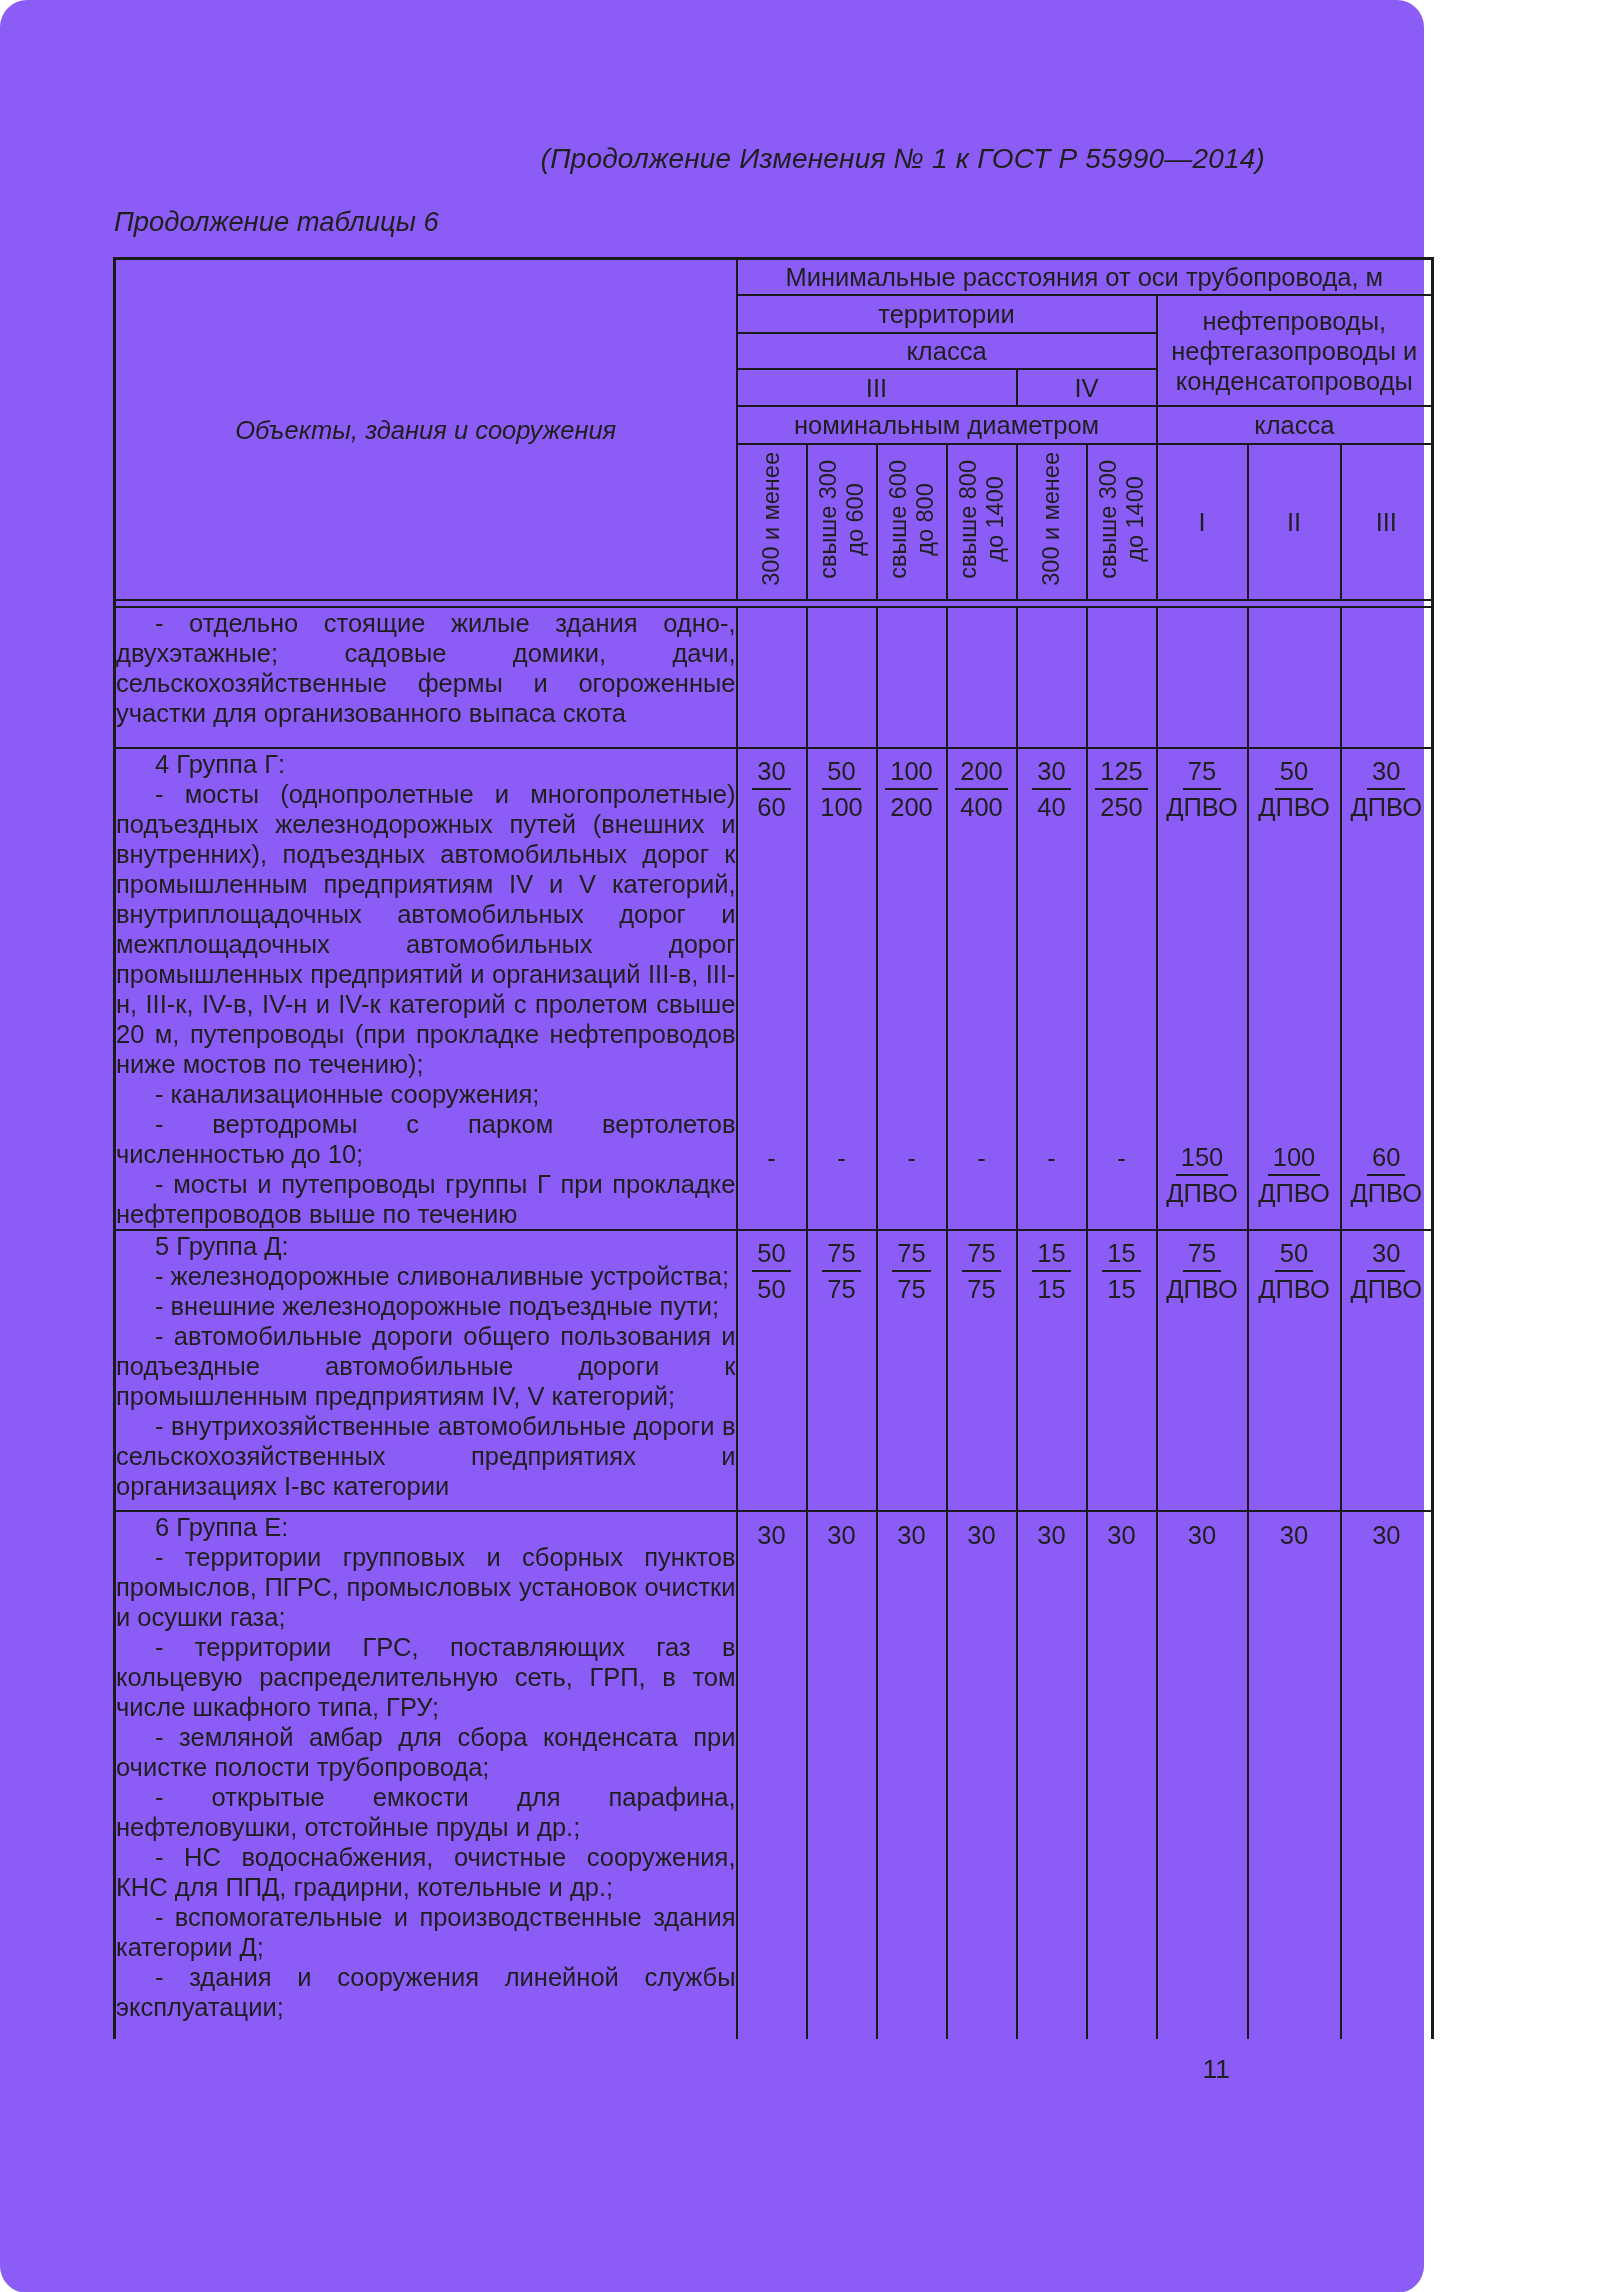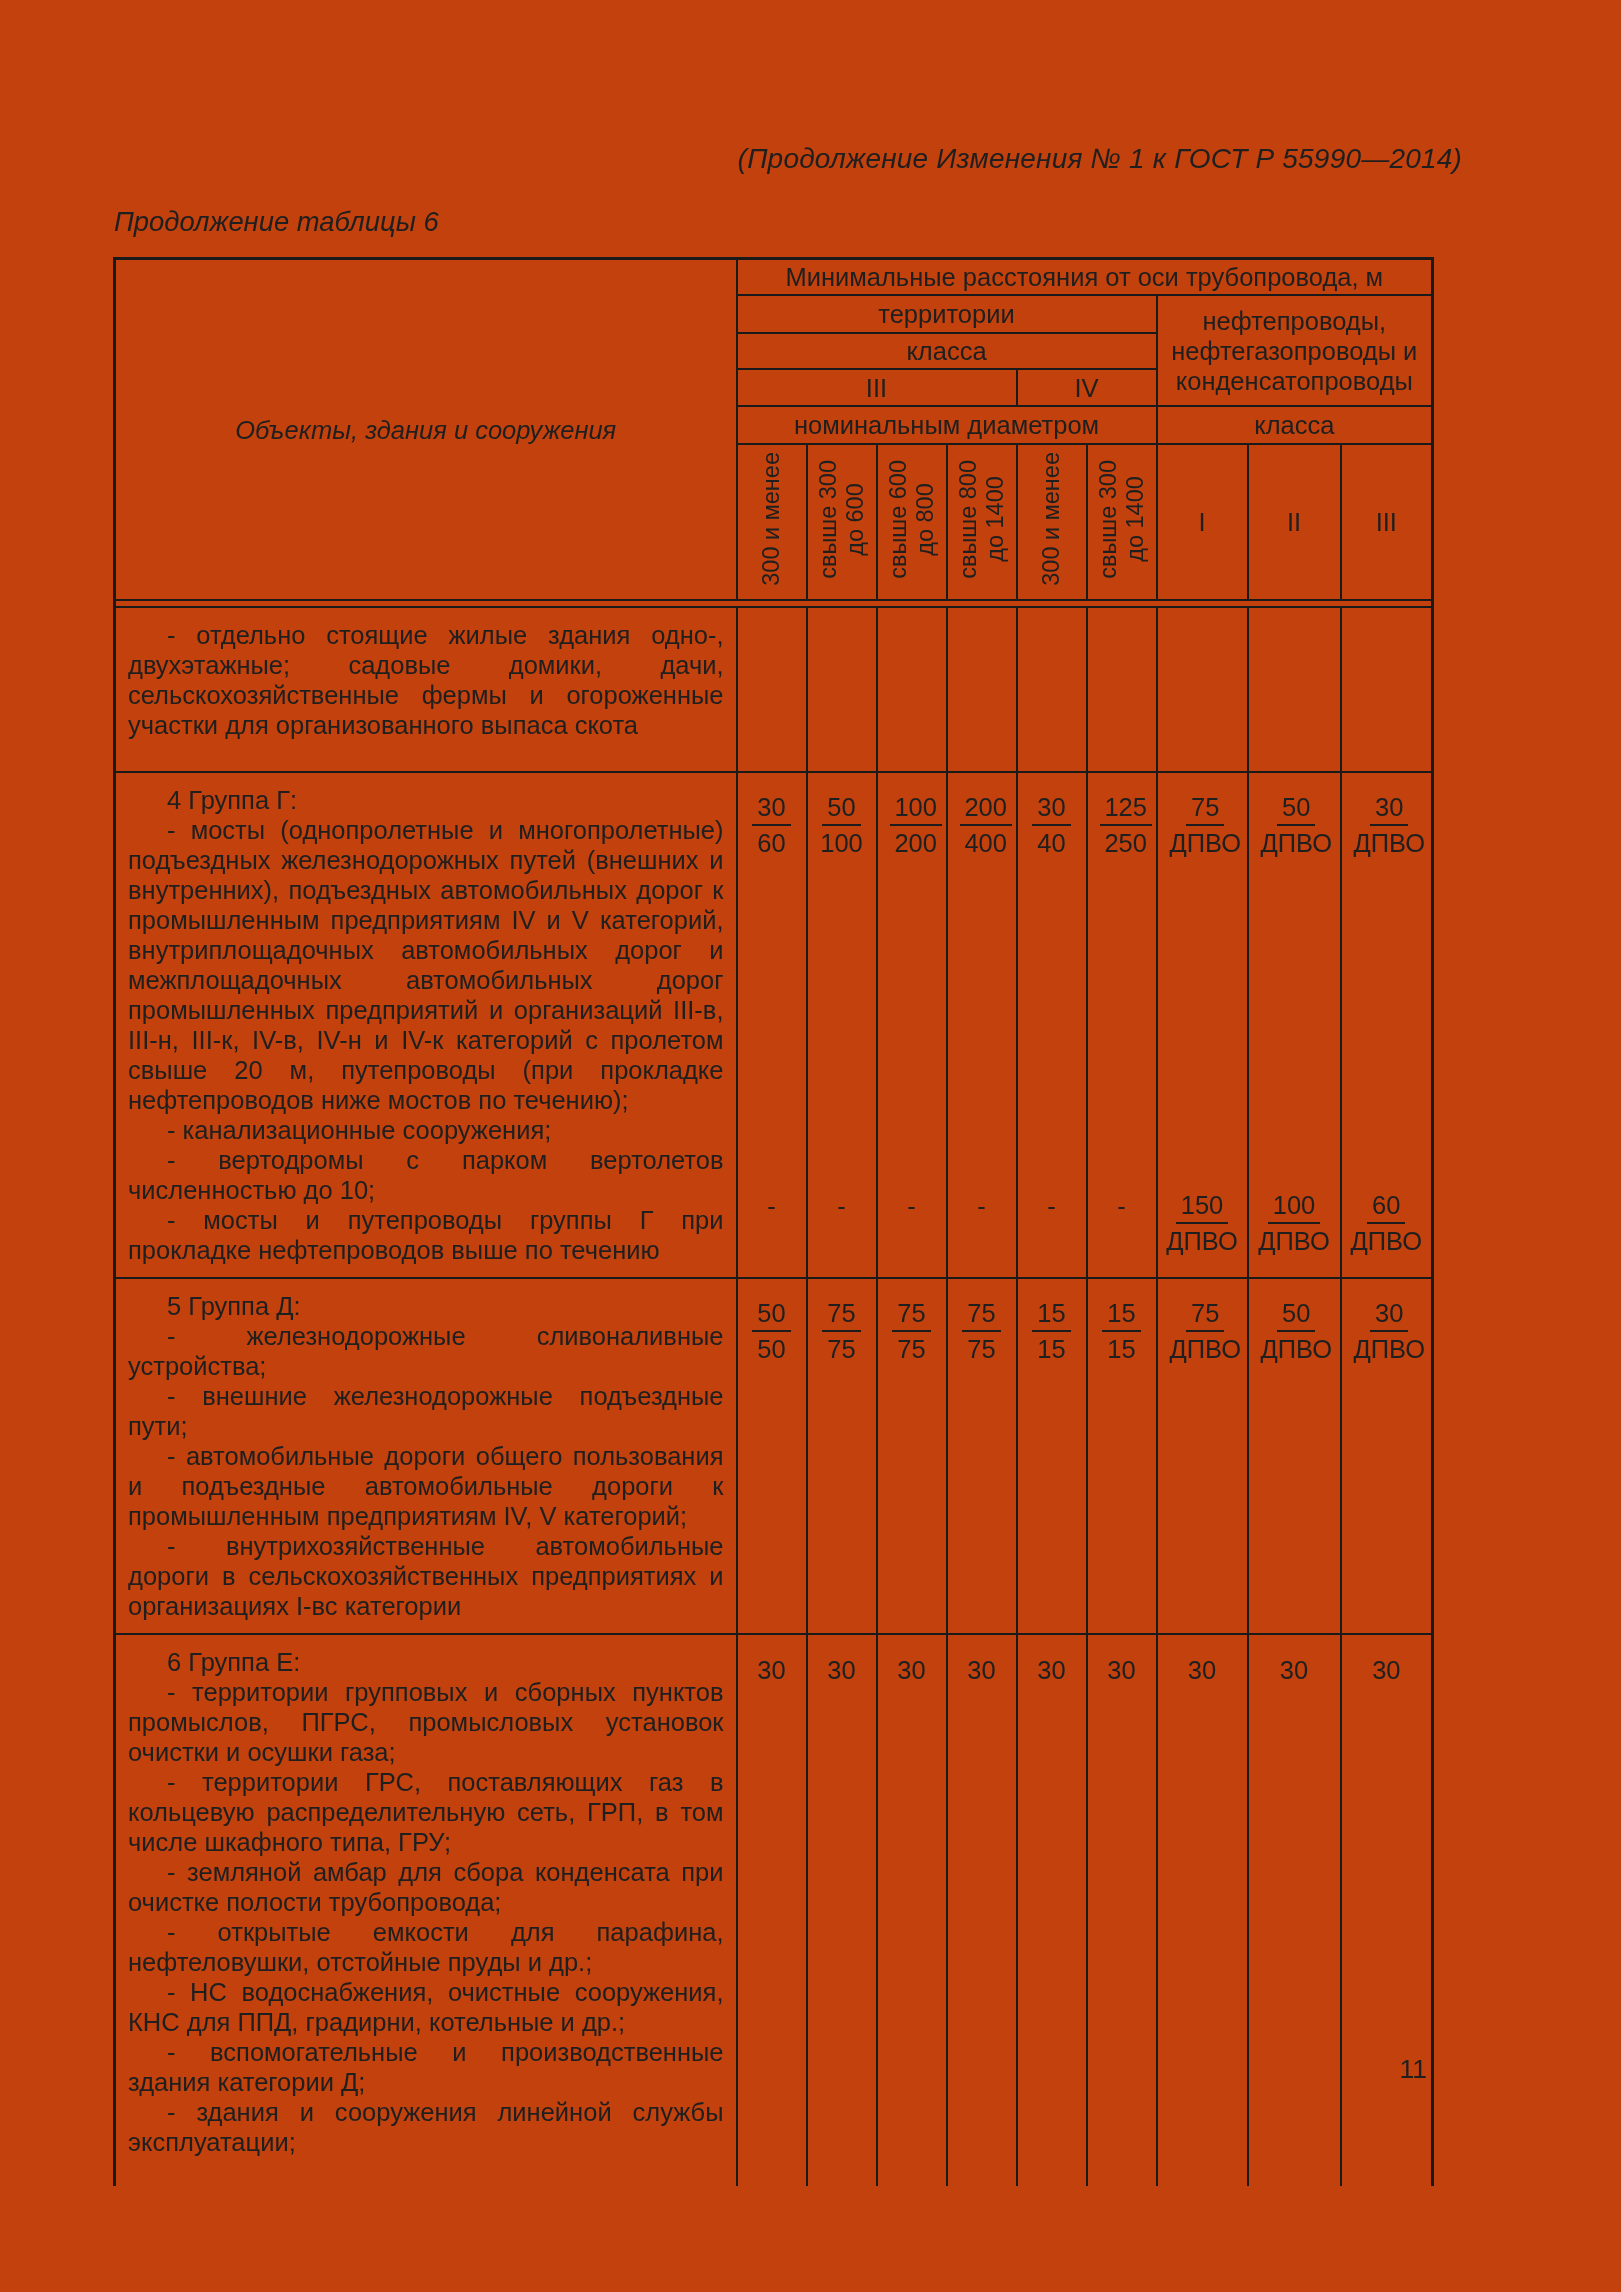--- a/index.html
+++ b/index.html
@@ -1,35 +1,35 @@
 <!DOCTYPE html>
 <html lang="ru"><head>
 <meta charset="utf-8">
 <style>
   html,body { margin:0; padding:0; background:#ffffff; }
   .page {
-    position:relative; width:1621px; height:2293px; background:#c2410c;
-    font-family:"Liberation Sans", sans-serif; color:#1f1f1f;
+    position:relative; width:1424px; height:2293px; background:#8b5cf6;
+    font-family:"Liberation Sans", sans-serif; color:#1f1f1f;border-radius:27px;
   }
   .doc-note {
     position:absolute; top:143px; right:159px;
     font-style:italic; font-size:28px; letter-spacing:0.2px;
   }
   .caption {
     position:absolute; top:206px; left:114px;
     font-style:italic; font-size:27.4px;
   }
   table.t6 {
     position:absolute; top:257px; left:113px;
     border-collapse:collapse; table-layout:fixed;
     border:3.9px solid #1a1a1a; border-bottom:none;
     width:1316px;
   }
   table.t6 td {
-    border:2px solid #1a1a1a; padding:12px; overflow:hidden;
+    border:2px solid #1a1a1a; padding:0; overflow:hidden;
     font-size:25.5px; color:#1f1f1f;
   }
   
   tr.h td { text-align:center; vertical-align:middle; line-height:30px; padding:2px 5.9px; }
   td.objhead { font-size:25.5px;font-style:italic; }
   td.oilcell { line-height:34px; }
   tr.rot-row td { height:150px; }
   .vtext {
     display:inline-block; writing-mode:vertical-rl; transform:rotate(180deg);
     white-space:pre-line; font-size:23.5px; line-height:26.5px; text-align:center;

